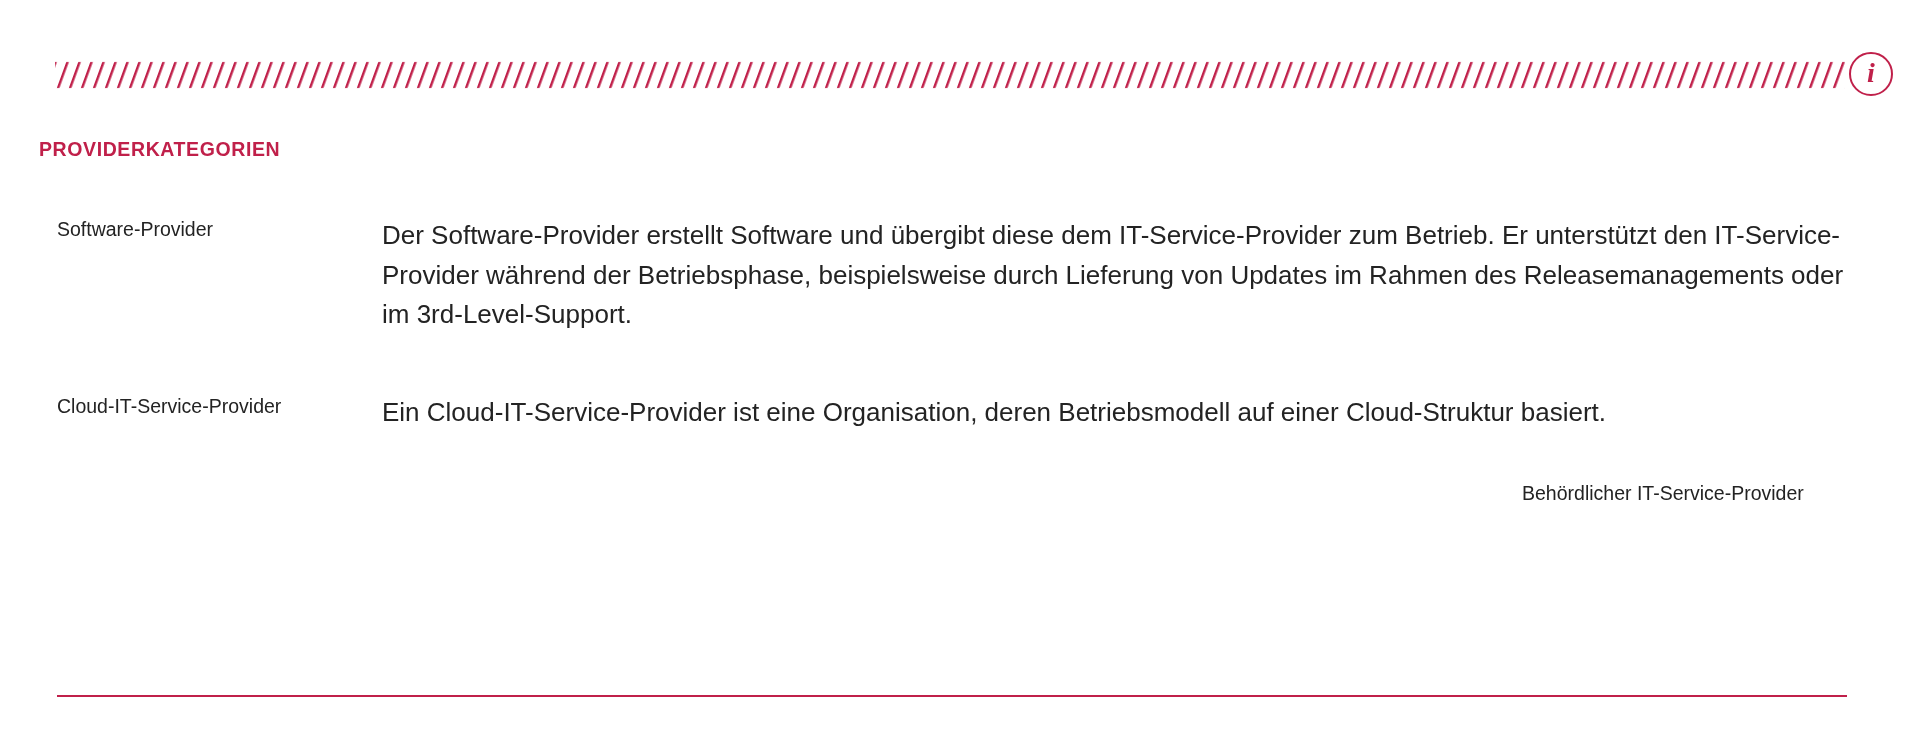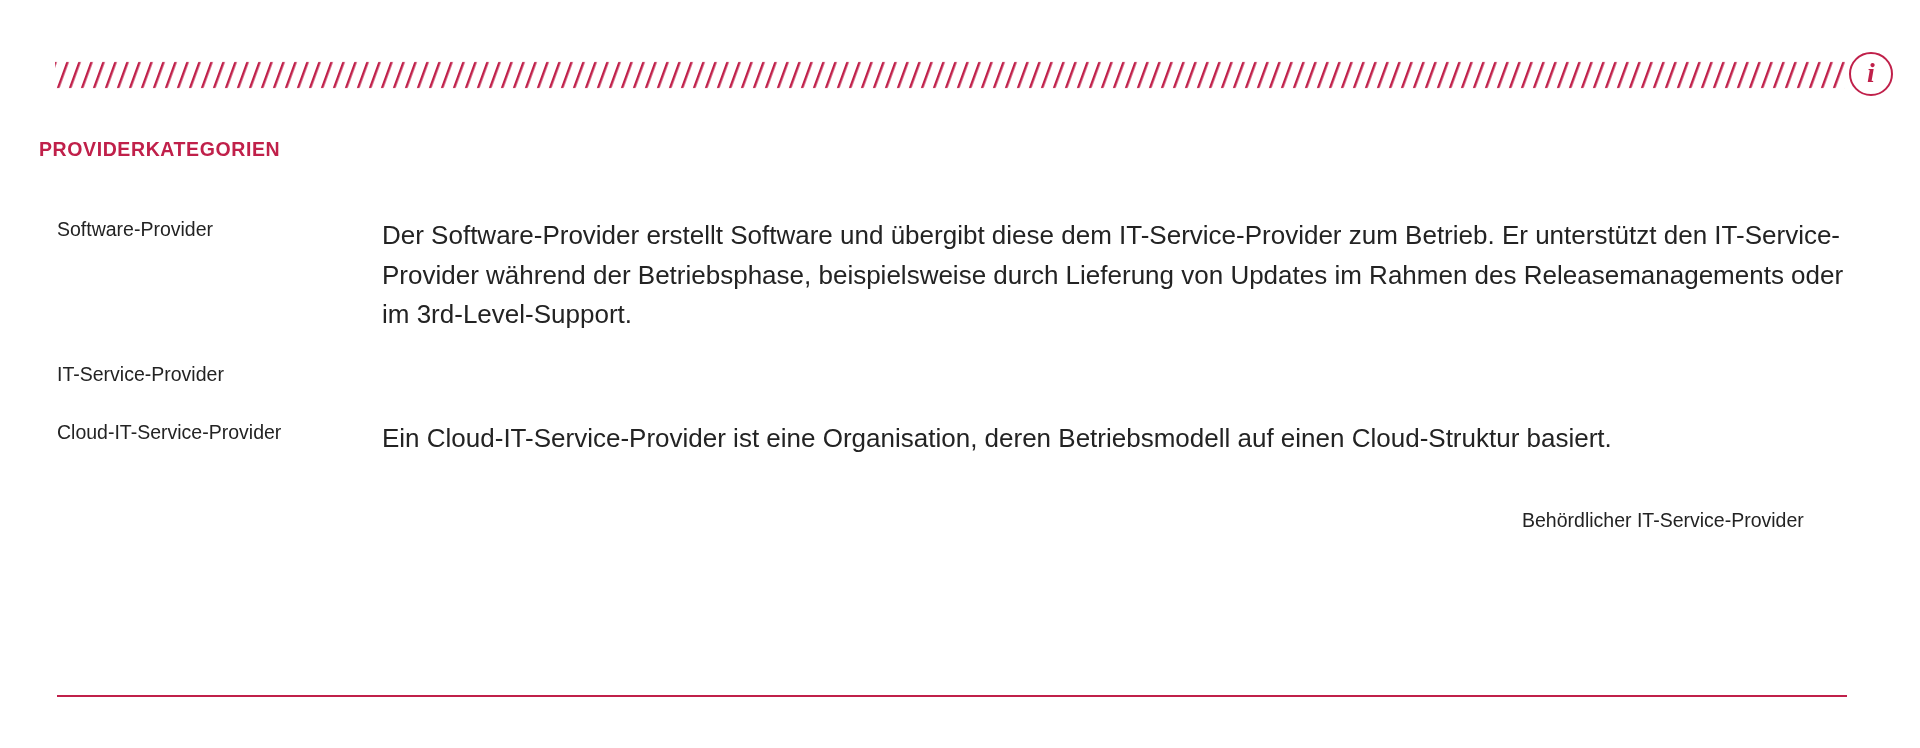--- a/index.html
+++ b/index.html
@@ -158,26 +158,25 @@
   <div class="section-title">PROVIDERKATEGORIEN</div>
 
   <div class="deflist">
 
     <div class="defrow r0">
       <div class="defterm">Software-Provider</div>
       <div class="defdesc">Der Software-Provider erstellt Software und übergibt diese dem IT-Service-Provider zum Betrieb. Er unterstützt den IT-Service-Provider während der Betriebsphase, beispielsweise durch Lieferung von Updates im Rahmen des Releasemanagements oder im 3rd-Level-Support.</div>
     </div>
 
     <div class="defrow r1">
-      <div class="defterm">IT-Service-Provider</div>
     </div>
 
     <div class="defrow r2">
       <div class="defterm">Cloud-IT-Service-Provider</div>
-      <div class="defdesc">Ein Cloud-IT-Service-Provider ist eine Organisation, deren Betriebsmodell auf einen Cloud-Struktur basiert.</div>
+      <div class="defdesc">Ein Cloud-IT-Service-Provider ist eine Organisation, deren Betriebsmodell auf einer Cloud-Struktur basiert.</div>
     </div>
 
     <div class="defrow r3">
       <div class="defterm">Behördlicher IT-Service-Provider</div>
     </div>
 
   </div>
 
   <div class="bottom-rule"></div>
 

